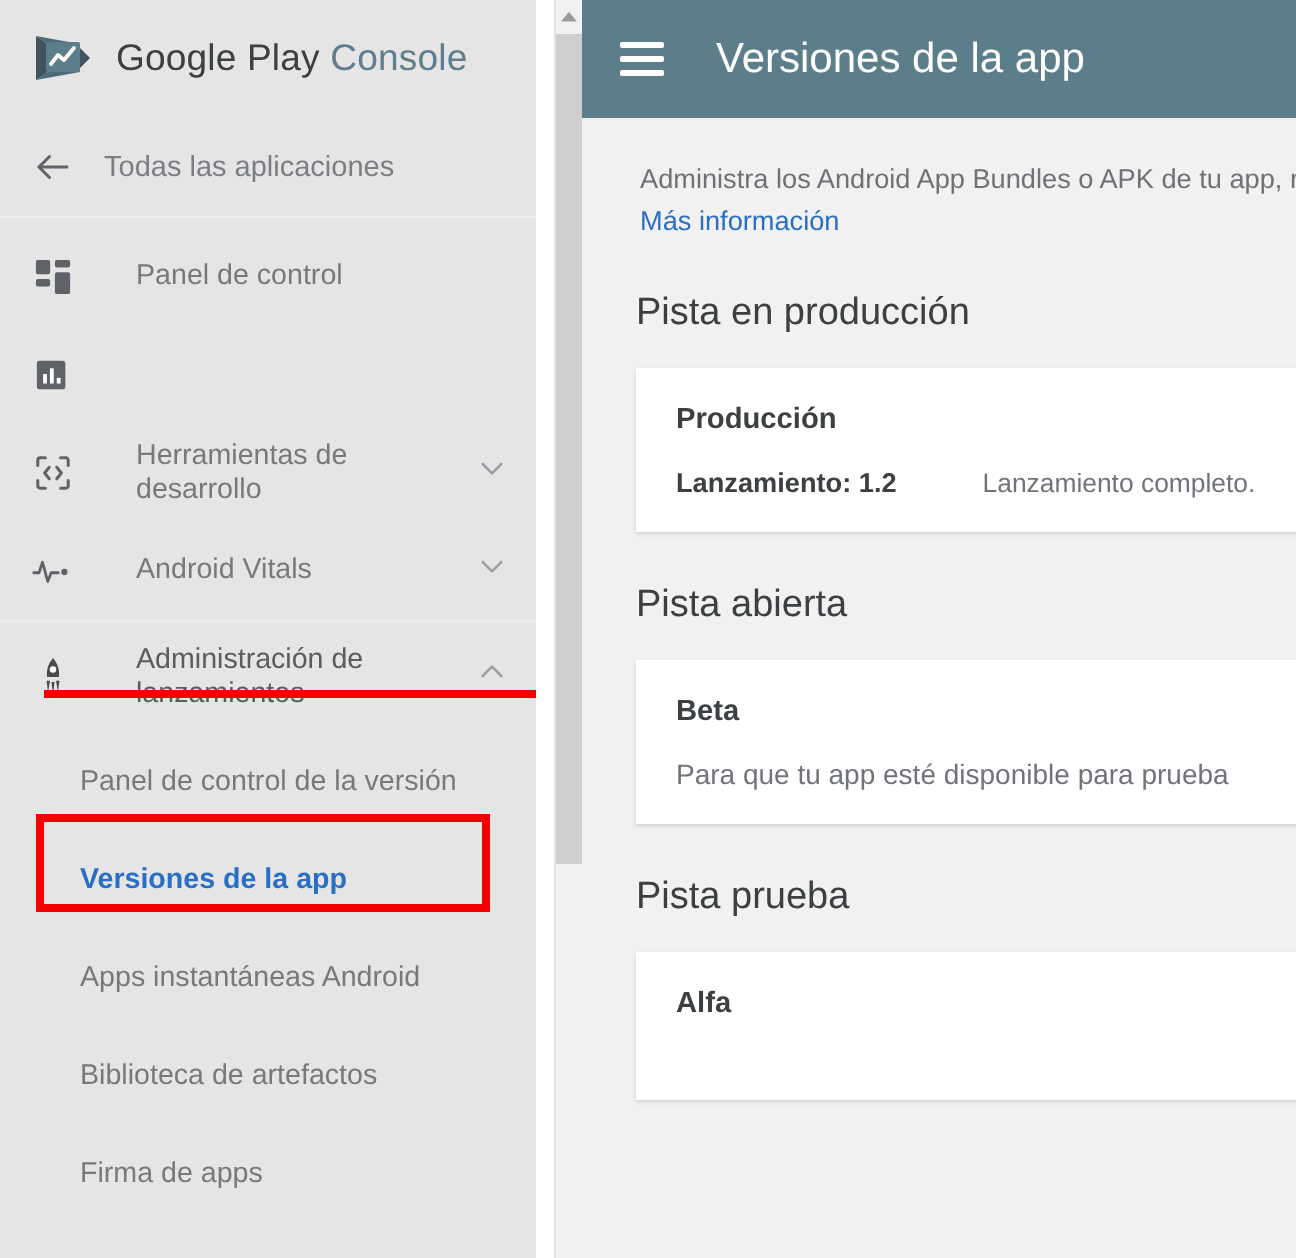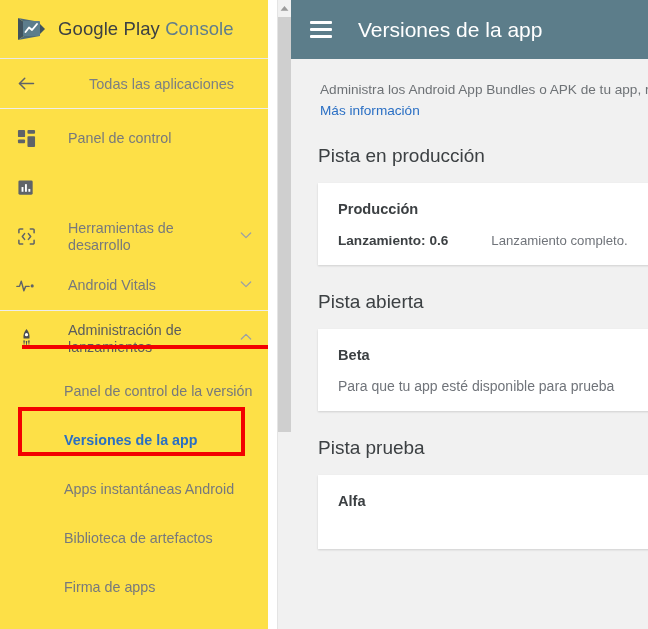--- a/index.html
+++ b/index.html
@@ -10,21 +10,21 @@
     font-family: "Liberation Sans", sans-serif;
     -webkit-font-smoothing: antialiased;
   }
 
   #root { position: relative; width: 648px; height: 629px; }
 
   
   #sidebar {
     position: absolute; left: 0; top: 0;
     width: 268px; height: 629px;
-    background: #fde047;
+    background: #e5e5e5;
     overflow: hidden;
   }
 
   .brand {
     height: 59px;
     display: flex; align-items: center;
     padding-left: 14px;
     border-bottom: 1px solid #e8e8e8;
   }
   .brand-logo { width: 34px; height: 30px; flex: 0 0 34px; position: relative; }
@@ -36,21 +36,20 @@
   }
   .brand-text .g1 { color: #3c4043; font-weight: 400; }
   .brand-text .g2 { color: #5f7d8c; font-weight: 400; }
 
   .backrow {
     height: 50px;
     display: flex; align-items: center;
     padding-left: 12px;
     border-bottom: 1px solid #ededed;
     cursor: pointer;
-    gap: 37px;
   }
   .backrow .ico { width: 28px; display: flex; justify-content: center; color: #5f6368; }
   .backrow .lbl {
     margin-left: 12px; font-size: 14.5px; color: #7b7f83;
   }
 
   .navlist { padding-top: 5px; }
 
   .navrow {
     display: flex; align-items: center;
@@ -76,21 +75,21 @@
   .navrow.section {
     height: 56px;
     border-top: 1px solid #ededed;
     align-items: center;
   }
   .navrow.section .lbl { color: #5a5c5e; }
 
   .subitem {
     display: flex; align-items: center;
     height: 49px;
-    padding-left: 64px;
+    padding-left: 40px;
     font-size: 14.3px;
     color: #77797c;
     cursor: pointer;
   }
   .subitem.active { color: #2a6fc4; font-weight: 700; }
 
   
   .ann-underline {
     position: absolute;
     left: 22px; top: 345px;
@@ -357,21 +356,21 @@
     <div class="intro">
       <div class="desc">Administra los Android App Bundles o APK de tu app, rev</div>
       <span class="more">Más información</span>
     </div>
 
     <div class="section-block">
       <div class="section-title">Pista en producción</div>
       <div class="card">
         <div class="card-title">Producción</div>
         <div class="card-row">
-          <span class="rel">Lanzamiento: 0.6</span>
+          <span class="rel">Lanzamiento: 1.2</span>
           <span class="relstate">Lanzamiento completo.</span>
 
         </div>
       </div>
     </div>
 
     <div class="section-block">
       <div class="section-title">Pista abierta</div>
       <div class="card">
         <div class="card-title">Beta</div>

